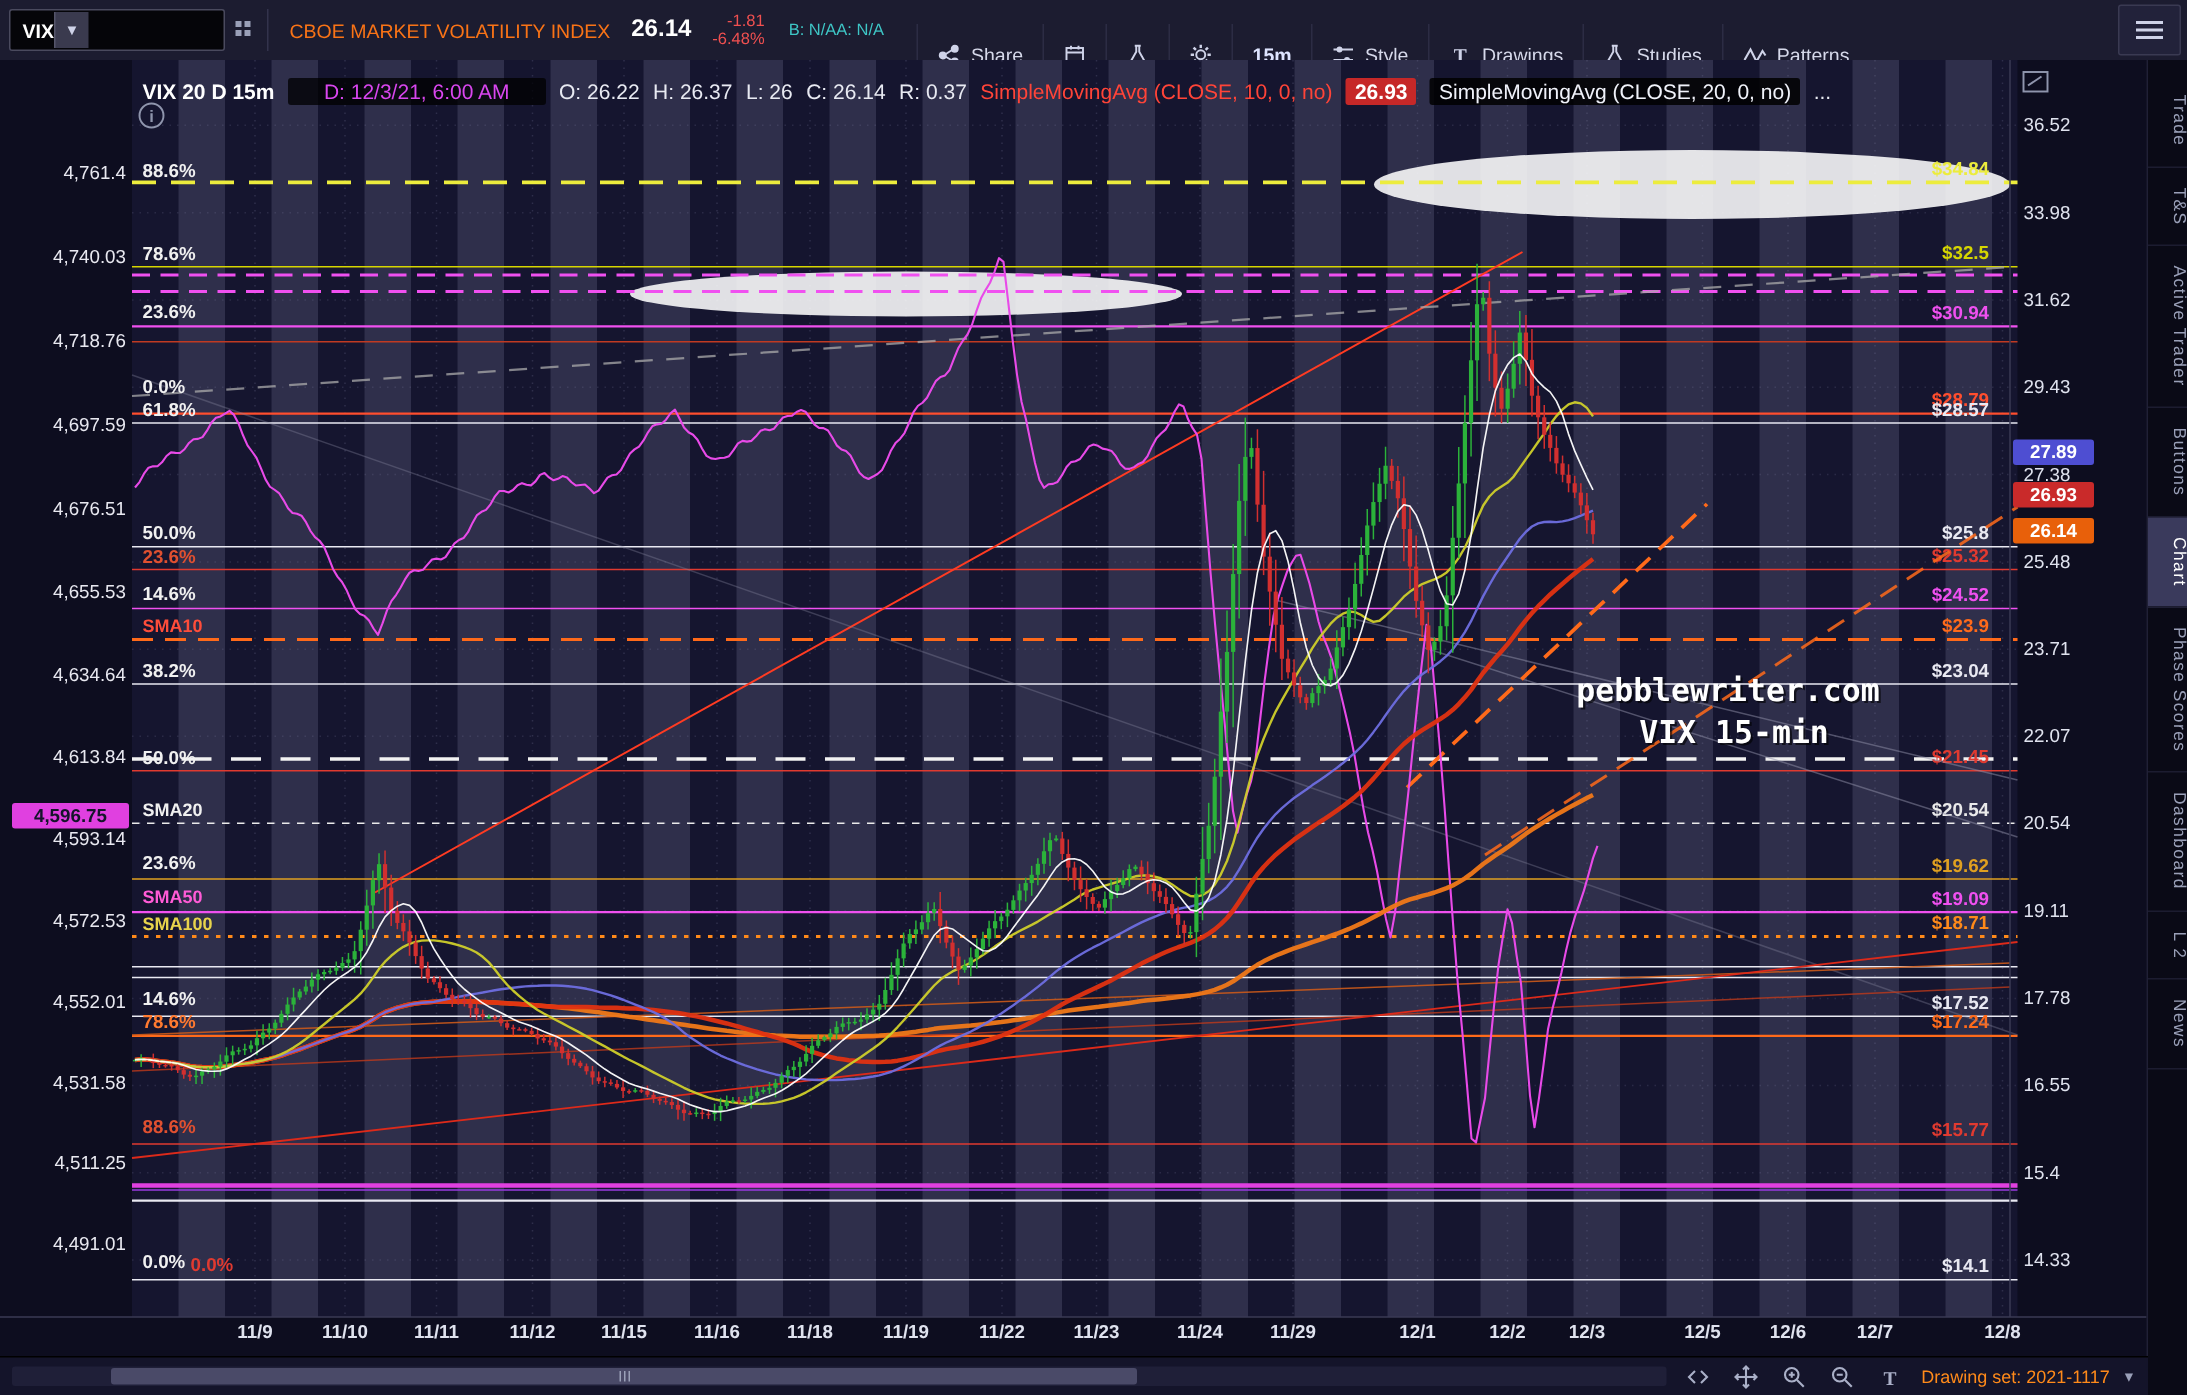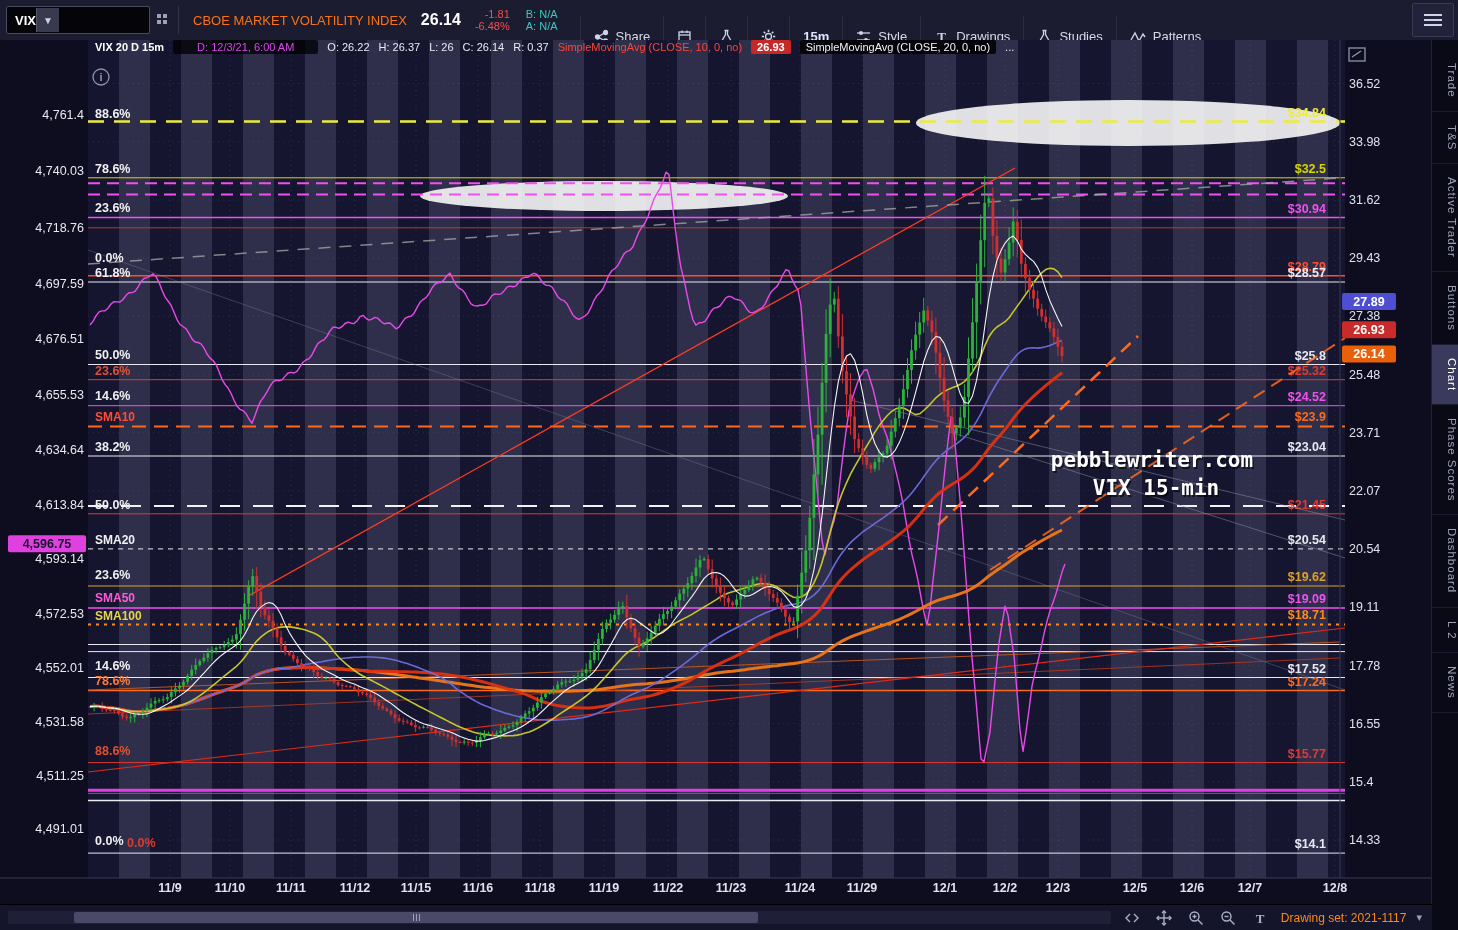--- a/index.html
+++ b/index.html
@@ -11,33 +11,33 @@
   .symbol-box{display:flex;align-items:center;width:142px;height:26px;
               margin-left:6px;background:#050509;border:1px solid #4a4a5e;border-radius:2px;cursor:pointer;}
   .symbol-box .sym{padding-left:8px;color:#fff;font-weight:bold;}
   .sym-caret{width:22px;height:24px;background:#3a3a4e;display:flex;align-items:center;justify-content:center;
              border-left:1px solid #55556a;color:#cfd3e8;font-size:10px;}
   .tb-mini{margin:0 6px;display:flex;align-items:center;}
   .sep{width:1px;height:28px;background:#33334c;margin:0 4px;}
   .tb-title{color:#f97316;margin:0 14px 0 10px;white-space:nowrap;}
   .tb-last{color:#fff;font-size:16px;font-weight:bold;margin-right:14px;}
   .tb-chg{display:flex;flex-direction:column;line-height:12px;font-size:11px;color:#f05050;margin-right:16px;text-align:right;}
-  .tb-ba{display:flex;flex-direction:column;line-height:12px;font-size:11px;color:#3ec6c6;margin-right:10px;}
+  .tb-ba{display:flex;flex-direction:row;line-height:12px;font-size:11px;color:#3ec6c6;margin-right:10px;}
   .tb-btns{display:flex;align-items:flex-end;height:100%;margin-left:12px;margin-top:32px;}
   .tb-btn{display:flex;align-items:center;gap:7px;color:#d6d9ea;padding:0 13px;height:100%;
           border-left:1px solid #2c2c44;cursor:pointer;white-space:nowrap;}
   .tb-btn .ic{display:block;}
   .tb-interval{color:#dfe5ff;font-weight:bold;}
   .menu-box{margin-left:auto;margin-right:4px;width:40px;height:32px;border:1px solid #3a3a52;border-radius:2px;
             display:flex;flex-direction:column;justify-content:center;align-items:center;gap:3px;cursor:pointer;background:#22223a;}
   .menu-box i{display:block;width:18px;height:2px;background:#cfd3e8;}
   
   .chart-wrap{position:absolute;top:40px;left:0;width:1432px;height:865px;}
   .chart-wrap svg{display:block;}
-  .legend{position:absolute;top:0;left:95px;display:flex;align-items:center;gap:9px;font-size:11px;
+  .legend{position:absolute;top:12px;left:95px;display:flex;align-items:center;gap:9px;font-size:14px;
           white-space:nowrap;pointer-events:none;}
   .legend .ttl{font-weight:bold;color:#fff;}
   .legend .chip{background:rgba(0,0,0,.75);color:#d946ef;padding:1px 24px;border-radius:2px;}
   .legend .ohlc{color:#e8eaf2;}
   .legend .sma10{color:#ff4438;}
   .legend .valchip-red{background:#c62828;color:#fff;padding:1px 6px;border-radius:2px;font-weight:bold;}
   .legend .chip-dark{background:rgba(0,0,0,.85);color:#f0f2fa;padding:1px 6px;border-radius:2px;}
   
   .side-tabs{position:absolute;top:40px;right:0;width:26px;bottom:0;background:#0a0a16;display:flex;
              flex-direction:column;padding-top:10px;border-left:1px solid #202036;}

